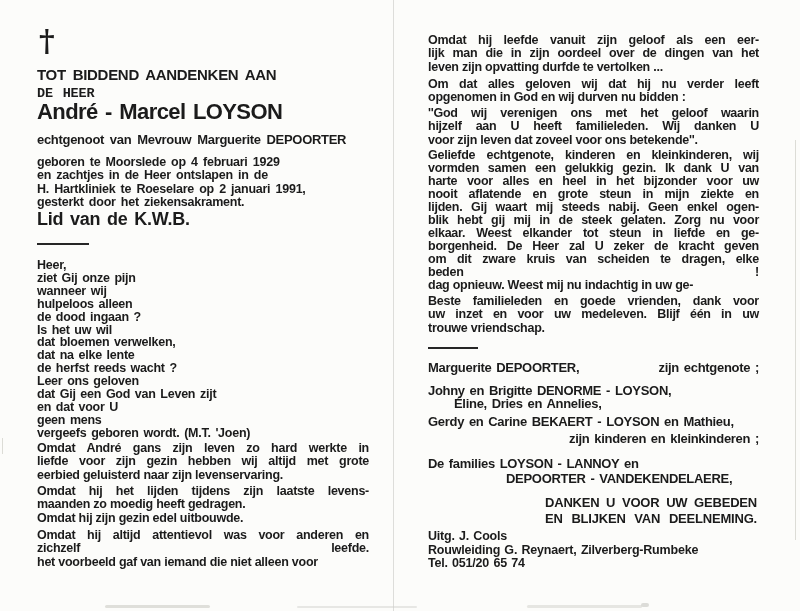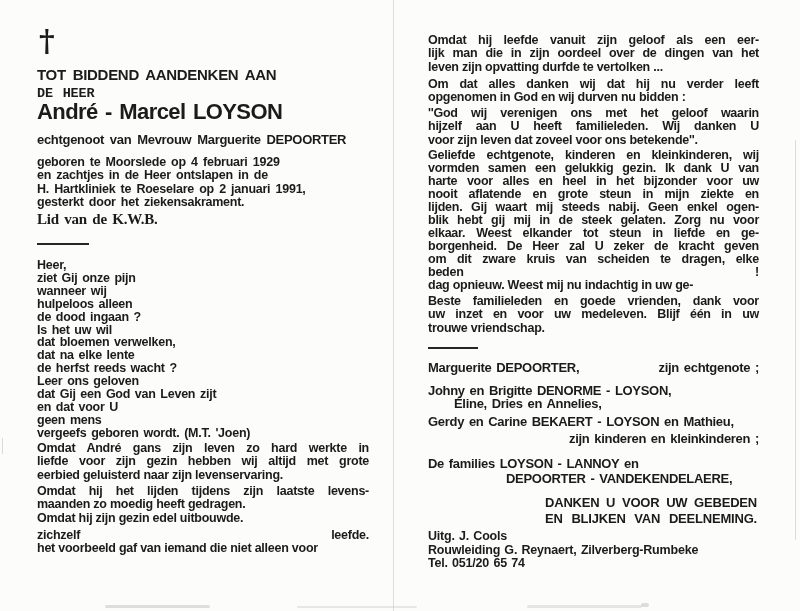--- a/index.html
+++ b/index.html
@@ -64,21 +64,21 @@
     <div class="abs hdr2" style="left:0;top:86px;font-family:Liberation Mono, monospace;">DE HEER</div>
     <div class="abs name" style="left:0;top:99px;">André - Marcel LOYSON</div>
     <div class="abs spouse" style="left:0;top:132px;">echtgenoot van Mevrouw Marguerite DEPOORTER</div>
 
     <div class="abs lines plain" style="left:0;top:156px;width:332px;">
         <div class="jline">geboren te Moorslede op 4 februari 1929</div>
         <div class="jline">en zachtjes in de Heer ontslapen in de</div>
         <div class="jline">H. Hartkliniek te Roeselare op 2 januari 1991,</div>
         <div class="jline">gesterkt door het ziekensakrament.</div>
       </div>
-    <div class="abs lines plain" style="left:0;top:213px;font-size:15px;font-family:Liberation Serif, serif;">Lid van de K.W.B.</div>
+    <div class="abs lines plain" style="left:0;top:213px;font-size:18px;">Lid van de K.W.B.</div>
     <div class="abs divider" style="left:0;top:243px;width:52px;"></div>
 
     <div class="abs lines plain poem" style="left:0;top:259px;width:332px;">
         <div class="jline">Heer,</div>
         <div class="jline">ziet Gij onze pijn</div>
         <div class="jline">wanneer wij</div>
         <div class="jline">hulpeloos alleen</div>
         <div class="jline">de dood ingaan ?</div>
         <div class="jline">Is het uw wil</div>
         <div class="jline">dat bloemen verwelken,</div>
@@ -97,33 +97,34 @@
         <div class="jline">eerbied geluisterd naar zijn levenservaring.</div>
       </div>
     <div class="abs lines just" style="left:0;top:485px;width:332px;">
         <div class="jline">Omdat hij het lijden tijdens zijn laatste levens-</div>
         <div class="jline">maanden zo moedig heeft gedragen.</div>
       </div>
     <div class="abs lines just" style="left:0;top:512px;width:332px;">
         <div class="jline">Omdat hij zijn gezin edel uitbouwde.</div>
       </div>
     <div class="abs lines just" style="left:0;top:529px;width:332px;">
+        <div class="jline">Omdat hij altijd attentievol was voor anderen en</div>
         <div class="jline">zichzelf leefde.</div>
         <div class="jline">het voorbeeld gaf van iemand die niet alleen voor</div>
       </div>
   </div>
 
   <div class="col col-right">
     <div class="abs lines just" style="left:0;top:34px;width:331px;">
         <div class="jline">Omdat hij leefde vanuit zijn geloof als een eer-</div>
         <div class="jline">lijk man die in zijn oordeel over de dingen van het</div>
         <div class="jline">leven zijn opvatting durfde te vertolken ...</div>
       </div>
     <div class="abs lines just" style="left:0;top:78px;width:331px;">
-        <div class="jline">Om dat alles danken wij dat hij nu verder leeft</div>
+        <div class="jline">Om dat alles geloven wij dat hij nu verder leeft</div>
         <div class="jline">opgenomen in God en wij durven nu bidden :</div>
       </div>
     <div class="abs lines just" style="left:0;top:107px;width:331px;">
         <div class="jline">''God wij verenigen ons met het geloof waarin</div>
         <div class="jline">hijzelf aan U heeft familieleden. Wij danken U</div>
         <div class="jline">voor zijn leven dat zoveel voor ons betekende''.</div>
       </div>
     <div class="abs lines just" style="left:0;top:149px;width:331px;line-height:12.95px;">
         <div class="jline">Geliefde echtgenote, kinderen en kleinkinderen, wij</div>
         <div class="jline">vormden samen een gelukkig gezin. Ik dank U van</div>

